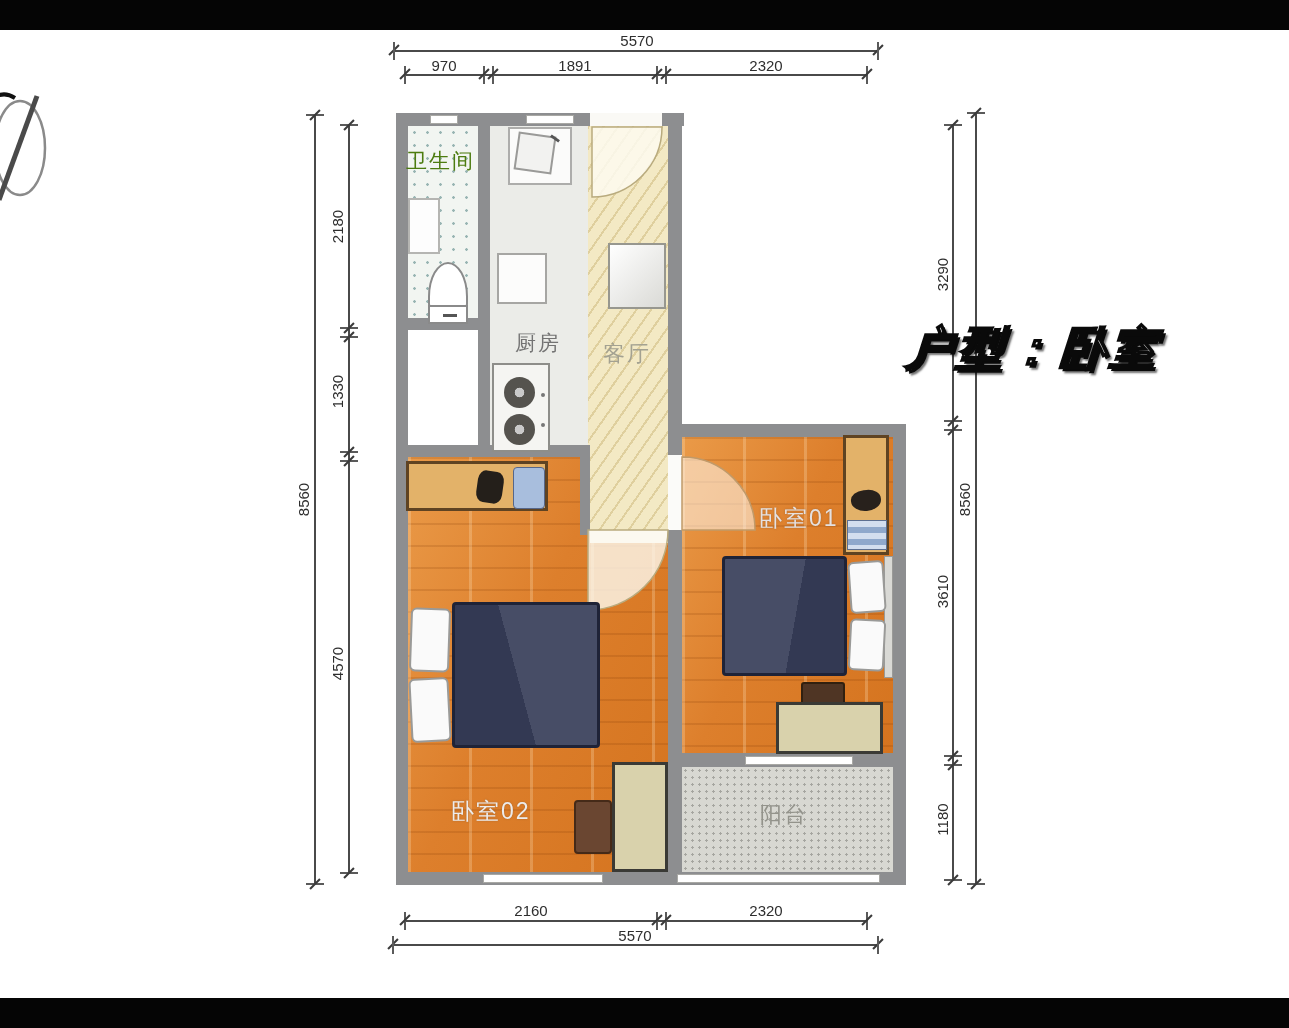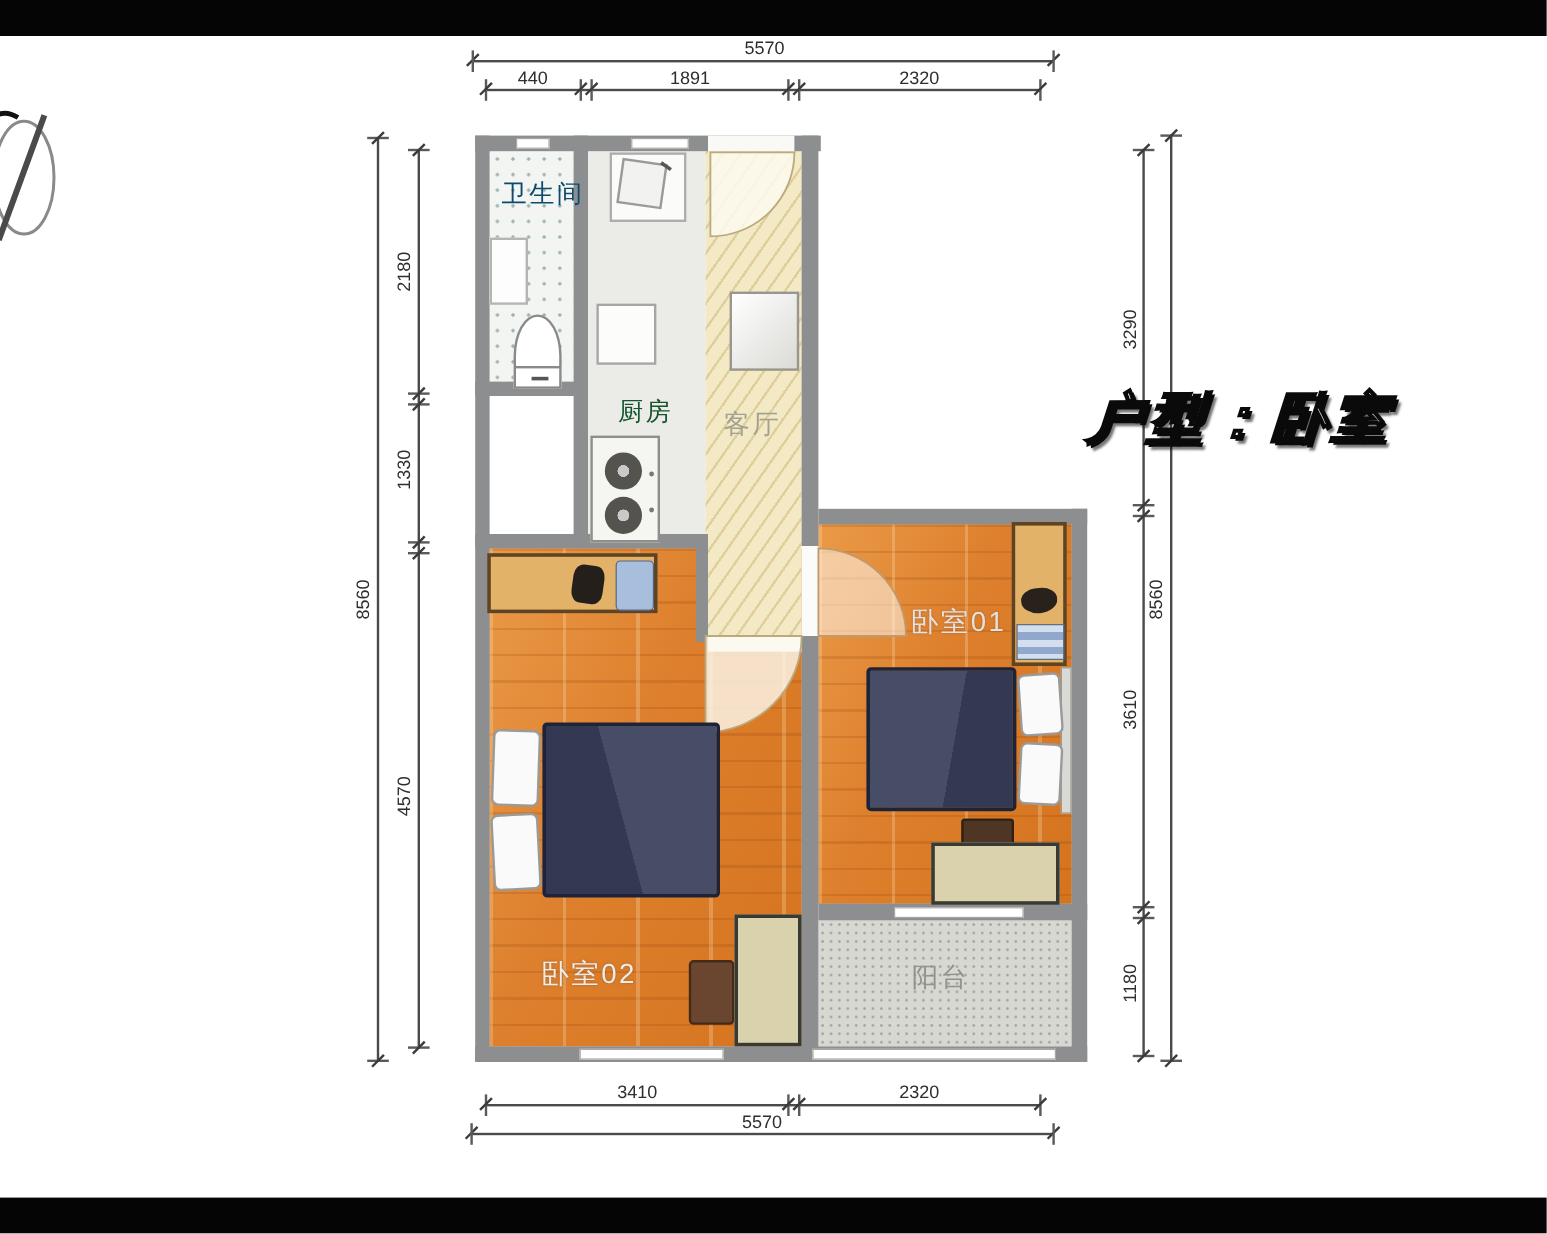--- a/index.html
+++ b/index.html
@@ -120,22 +120,22 @@
   <div class="furn" style="left:406px;top:461px;width:142px;height:50px;background:#e3b269;border:3px solid #5f4322;">
     <div class="abs" style="left:68px;top:7px;width:26px;height:32px;background:#241f1a;border-radius:30%;transform:rotate(8deg);"></div>
     <div class="abs" style="left:104px;top:3px;width:30px;height:40px;background:#a8bedd;border:1px solid #56678a;border-radius:4px;"></div>
   </div>
   <div class="furn" style="left:452px;top:602px;width:148px;height:146px;border-radius:4px;border:3px solid #1f2337;background:linear-gradient(255deg,#474d66 0 55%,#333953 55%);"></div>
   <div class="furn" style="left:410px;top:608px;width:40px;height:64px;background:#fafafa;border:2px solid #9a9a98;border-radius:6px;transform:rotate(2deg);"></div>
   <div class="furn" style="left:410px;top:678px;width:40px;height:64px;background:#fafafa;border:2px solid #9a9a98;border-radius:6px;transform:rotate(-3deg);"></div>
   <div class="furn" style="left:574px;top:800px;width:38px;height:54px;background:#6a4631;border:2px solid #452a18;border-radius:4px;"></div>
   <div class="furn" style="left:612px;top:762px;width:56px;height:110px;background:#d9d2ac;border:3px solid #3a3a35;"></div>
 
-  <span class="rlabel" style="left:418px;top:147px;font-size:21px;color:#0c4a6e;font-weight:500;">卫生间</span>
-  <span class="rlabel" style="left:515px;top:329px;font-size:21px;color:#14532d;">厨房</span>
+  <span class="rlabel" style="left:406px;top:147px;font-size:21px;color:#4d7c0f;font-weight:500;">卫生间</span>
+  <span class="rlabel" style="left:515px;top:329px;font-size:21px;color:#737373;">厨房</span>
   <span class="rlabel" style="left:603px;top:339px;font-size:22px;color:#a3a191;">客厅</span>
   <span class="rlabel" style="left:759px;top:503px;font-size:23px;color:rgba(233,234,240,0.92);text-shadow:0 0 2px rgba(110,80,50,0.5);">卧室01</span>
   <span class="rlabel" style="left:451px;top:796px;font-size:23px;color:rgba(240,242,246,0.95);text-shadow:0 0 2px rgba(110,80,50,0.5);">卧室02</span>
   <span class="rlabel" style="left:760px;top:800px;font-size:22px;color:#93938b;">阳台</span>
 
   <div class="dline" style="left:394px;top:50px;width:484px;height:2px;"></div>
   <div class="tick" style="left:387px;top:49px;"></div>
     <div class="ext-v" style="left:393px;top:42px;"></div>
   <div class="tick" style="left:871px;top:49px;"></div>
     <div class="ext-v" style="left:877px;top:42px;"></div>
@@ -147,34 +147,34 @@
   <div class="ext-v" style="left:483px;top:66px;"></div>
     <div class="tick" style="left:477px;top:73px;"></div>
   <div class="ext-v" style="left:492px;top:66px;"></div>
     <div class="tick" style="left:486px;top:73px;"></div>
   <div class="ext-v" style="left:656px;top:66px;"></div>
     <div class="tick" style="left:650px;top:73px;"></div>
   <div class="ext-v" style="left:665px;top:66px;"></div>
     <div class="tick" style="left:659px;top:73px;"></div>
   <div class="ext-v" style="left:866px;top:66px;"></div>
     <div class="tick" style="left:860px;top:73px;"></div>
-  <span class="dim" style="left:414px;top:57px;">440</span>
+  <span class="dim" style="left:414px;top:57px;">970</span>
   <span class="dim" style="left:545px;top:57px;">1891</span>
   <span class="dim" style="left:736px;top:57px;">2320</span>
 
   <div class="dline" style="left:405px;top:920px;width:462px;height:2px;"></div>
   <div class="ext-v" style="left:404px;top:912px;"></div>
     <div class="tick" style="left:398px;top:919px;"></div>
   <div class="ext-v" style="left:656px;top:912px;"></div>
     <div class="tick" style="left:650px;top:919px;"></div>
   <div class="ext-v" style="left:665px;top:912px;"></div>
     <div class="tick" style="left:659px;top:919px;"></div>
   <div class="ext-v" style="left:866px;top:912px;"></div>
     <div class="tick" style="left:860px;top:919px;"></div>
-  <span class="dim" style="left:501px;top:902px;">3410</span>
+  <span class="dim" style="left:501px;top:902px;">2160</span>
   <span class="dim" style="left:736px;top:902px;">2320</span>
 
   <div class="dline" style="left:393px;top:944px;width:485px;height:2px;"></div>
   <div class="tick" style="left:386px;top:943px;"></div>
     <div class="ext-v" style="left:392px;top:936px;"></div>
   <div class="tick" style="left:871px;top:943px;"></div>
     <div class="ext-v" style="left:877px;top:936px;"></div>
   <span class="dim" style="left:605px;top:927px;">5570</span>
 
   <div class="dline" style="left:314px;top:115px;width:2px;height:769px;"></div>

